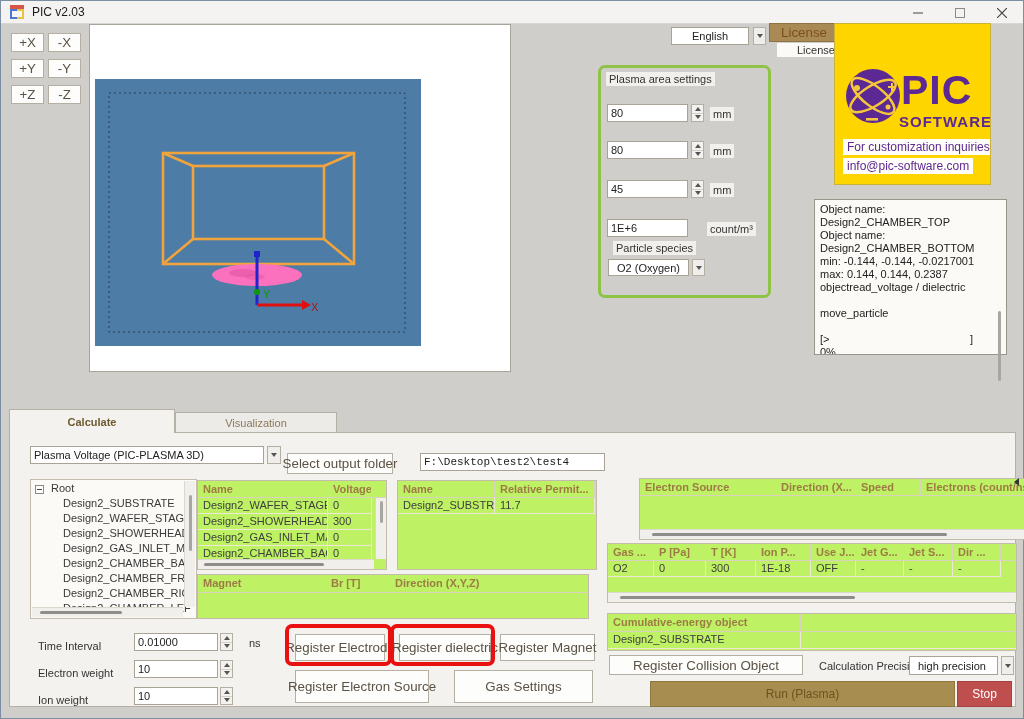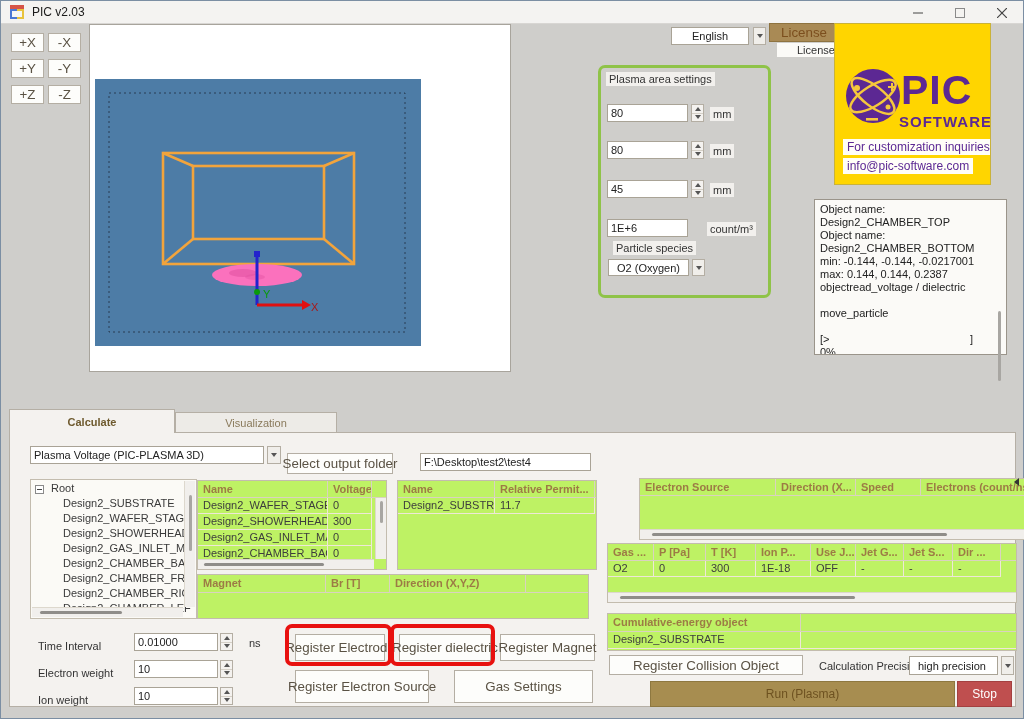--- a/index.html
+++ b/index.html
@@ -228,21 +228,21 @@
   <div class="tab tab-active" style="left:8px;top:408px;width:166px;height:24px;">Calculate</div>
   <div class="tab tab-inactive" style="left:174px;top:411px;width:162px;height:21px;">Visualization</div>
 
   <div class="panel">
 
     <div class="input" style="left:20px;top:13px;width:234px;height:18px;display:flex;align-items:center;">Plasma Voltage (PIC-PLASMA 3D)</div>
     <div class="combo-arrow" style="left:257px;top:13px;width:14px;height:18px;">
         <span class="arr-down"></span>
       </div>
     <button class="btn" style="left:277px;top:20px;width:106px;height:21px;">Select output folder</button>
-    <input class="input" style="left: 410px; top: 20px; width: 171px; height: 18px;" readonly="" value="F:\Desktop\test2\test4">
+    <input class="input" style="left: 410px; top: 20px; width: 185px; height: 18px; font-family: Liberation Mono, monospace;" readonly="" value="F:\Desktop\test2\test4">
 
     <div class="tree" style="left:20px;top:46px;width:167px;height:140px;">
       <div class="expander" style="left:4px;top:5px;"></div>
       <div class="tree-item" style="left:20px;top:2px;">Root</div>
       <div class="tree-item" style="left:32px;top:17px;">Design2_SUBSTRATE</div>
       <div class="tree-item" style="left:32px;top:32px;">Design2_WAFER_STAGE</div>
       <div class="tree-item" style="left:32px;top:47px;">Design2_SHOWERHEAD</div>
       <div class="tree-item" style="left:32px;top:62px;">Design2_GAS_INLET_MA</div>
       <div class="tree-item" style="left:32px;top:77px;">Design2_CHAMBER_BAC</div>
       <div class="tree-item" style="left:32px;top:92px;">Design2_CHAMBER_FRC</div>

